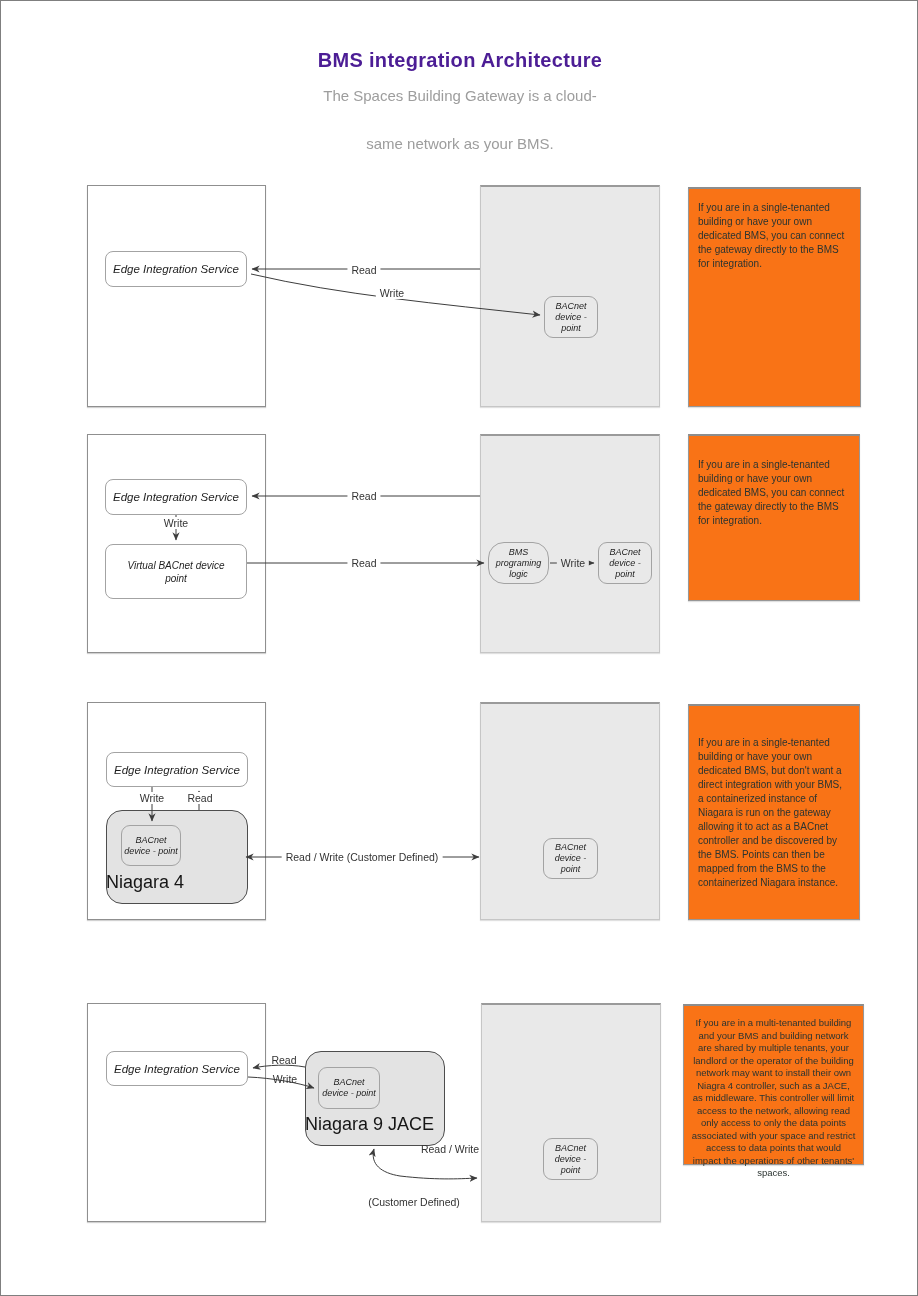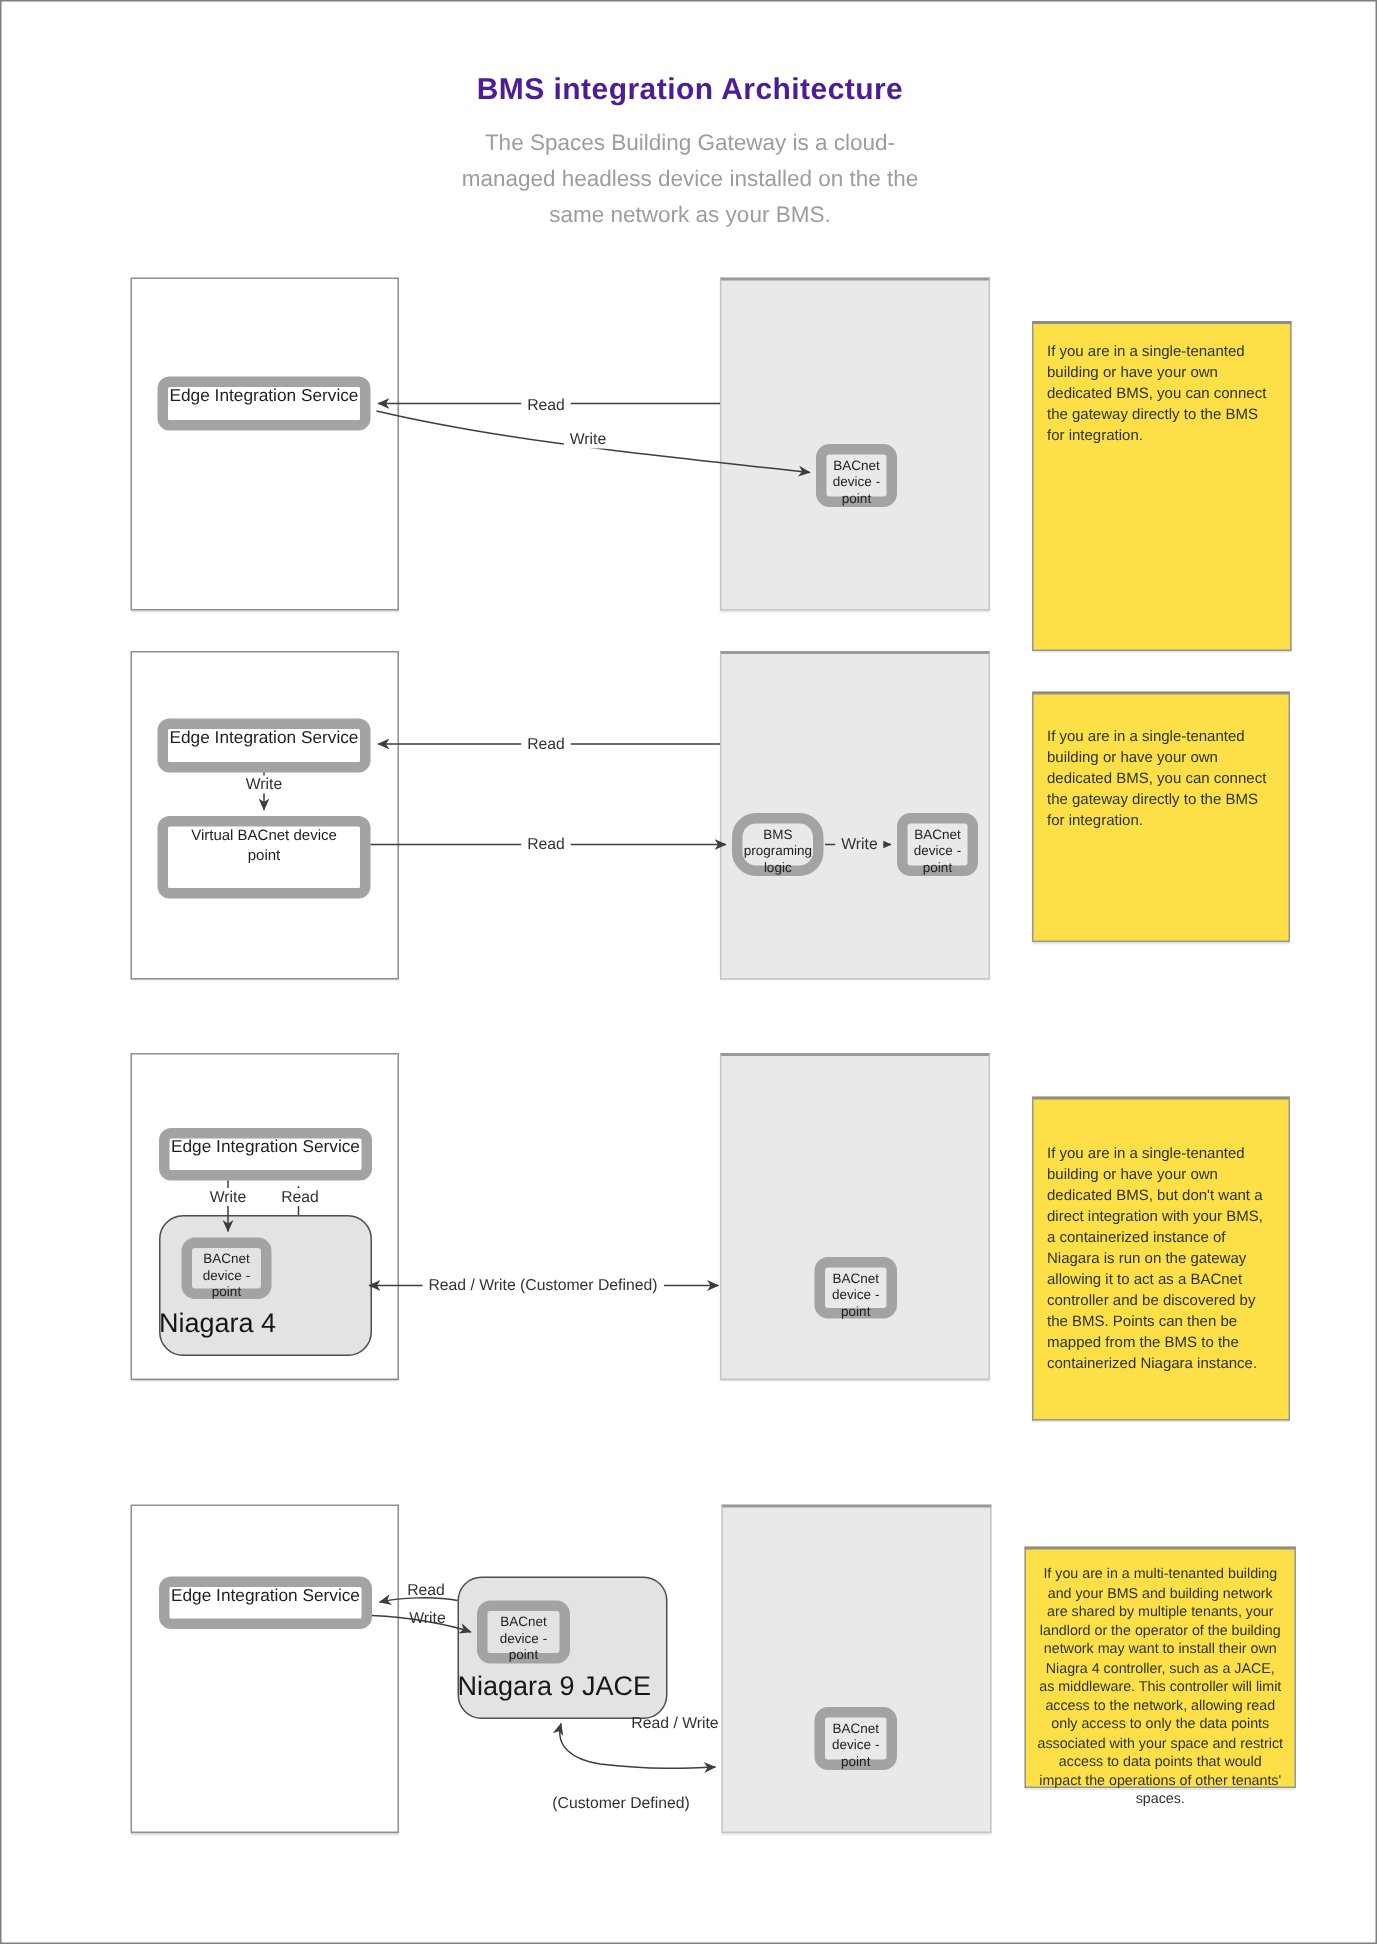--- a/index.html
+++ b/index.html
@@ -2,44 +2,43 @@
 <html><head>
 <meta charset="utf-8">
 <style>
   html,body{margin:0;padding:0;background:#fff;font-family:"Liberation Sans","DejaVu Sans",sans-serif;}
   #canvas{position:relative;width:918px;height:1296px;background:#fff;border:1px solid #7f7f7f;box-sizing:border-box;overflow:hidden;}
   .abs{position:absolute;box-sizing:border-box;}
   .page-title{left:0;width:918px;top:48px;text-align:center;font-size:20px;font-weight:bold;color:#4c1d95;letter-spacing:.3px;}
   .page-sub{left:0;width:918px;text-align:center;font-size:15px;color:#9d9d9d;}
   .gwbox{background:#fff;border:1px solid #8f8f8f;box-shadow:0 1px 1px rgba(0,0,0,.18);}
   .bmsbox{background:#e9e9e9;border:1px solid #c6c6c6;border-top:2px solid #9a9a9a;box-shadow:0 1px 1px rgba(0,0,0,.12);}
-  .notebox{background:#fde047;border:1px solid #979797;border-top:2px solid #8d8d8d;box-shadow:0 1px 1px rgba(0,0,0,.12);
-           font-size:10px;line-height:14px;color:#2b3431;padding:12px 9px;margin-top:27px;}
+  .notebox{background:#f97316;border:1px solid #979797;border-top:2px solid #8d8d8d;box-shadow:0 1px 1px rgba(0,0,0,.12);
+           font-size:10px;line-height:14px;color:#2b3431;padding:12px 9px;}
   .rownum{font-style:italic;font-size:12px;color:#7d7d7d;}
   .boxtitle{font-size:19px;color:#161616;text-align:center;}
-  .pill{border:7px solid #a3a3a3;border-radius:9px;display:flex;align-items:flex-start;justify-content:center;text-align:center;color:#1e1e1e;}
+  .pill{border:1px solid #a3a3a3;border-radius:9px;display:flex;align-items:center;justify-content:center;text-align:center;color:#1e1e1e;font-style:italic;}
   .edge{border-radius:8px;background:#fff;font-size:11.5px;}
   .smalltxt{font-size:9px;line-height:11px;padding:2px;}
   .midtxt{font-size:10px;line-height:13px;}
   .grayblob{background:#e3e3e3;border:1px solid #4d4d4d;border-radius:16px;}
   .blobtitle{font-size:18px;color:#161616;text-align:left;}
   .clabel{position:absolute;transform:translate(-50%,-50%);font-size:10.5px;color:#333;background:#fff;padding:0 4px;white-space:nowrap;z-index:3;}
   .clabel.ongray{background:#e9e9e9;}
   .clabel.nobg{background:transparent;}
   svg.wires{position:absolute;left:0;top:0;z-index:2;pointer-events:none;}
   .z1{z-index:1;}
 </style>
 </head>
 <body>
 
 <div id="canvas">
 
   <div class="abs page-title">BMS integration Architecture</div>
   <div class="abs page-sub" style="top:86px;">The Spaces Building Gateway is a cloud-</div>
-  <div class="abs page-sub" style="top:110px;">managed headless device installed on the the</div>
   <div class="abs page-sub" style="top:134px;">same network as your BMS.</div>
 
   <div class="abs gwbox z1" style="left:86px;top:184px;width:179px;height:222px;"></div>
   <div class="abs rownum" style="left:99px;top:199px;">1</div>
   <div class="abs boxtitle" style="left:86px;top:197px;width:179px;">Gateway</div>
   <div class="abs pill edge z1" style="left:104px;top:250px;width:142px;height:36px;">
     <span>Edge Integration Service</span>
   </div>
   <div class="abs bmsbox z1" style="left:479px;top:184px;width:180px;height:222px;"></div>
   <div class="abs boxtitle" style="left:479px;top:246px;width:180px;">BMS</div>

